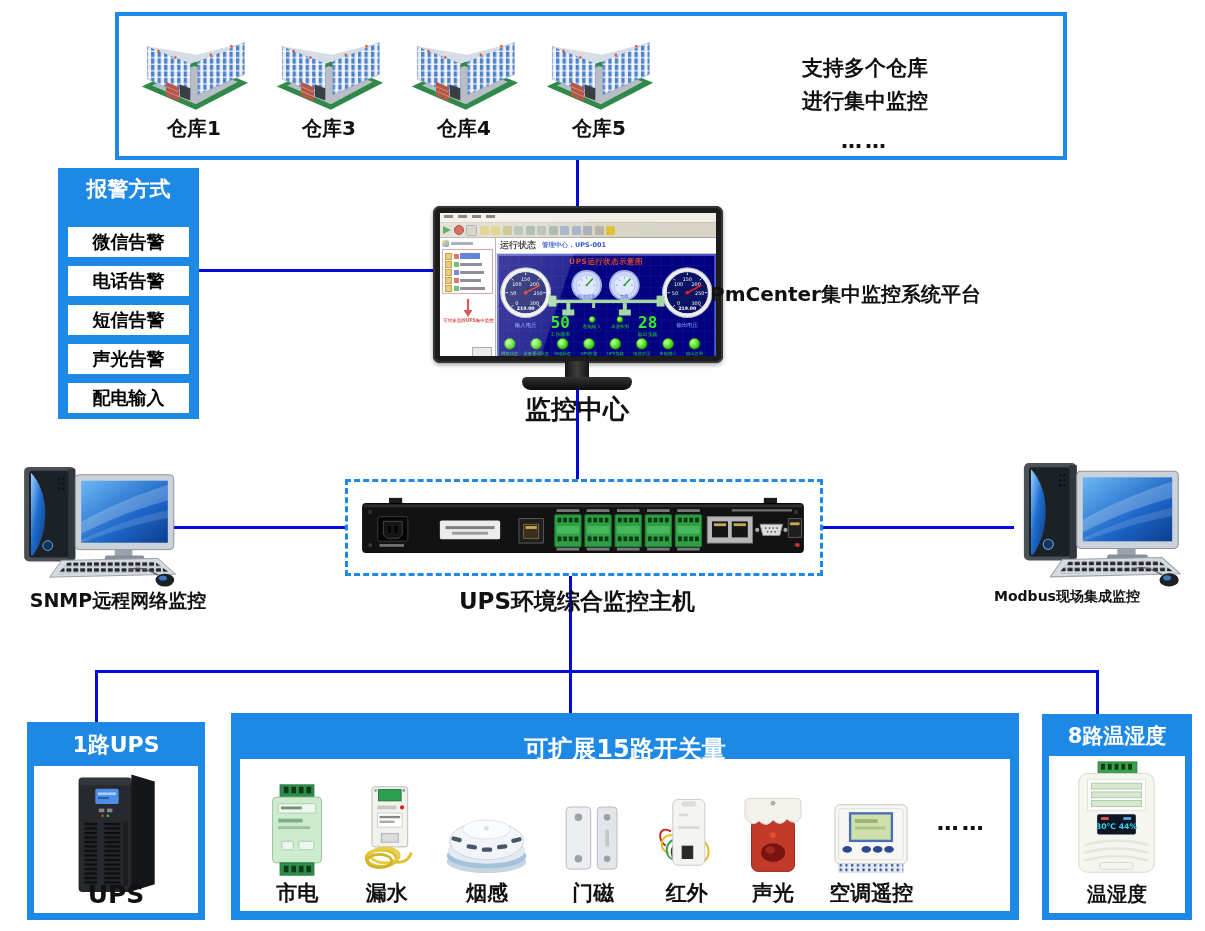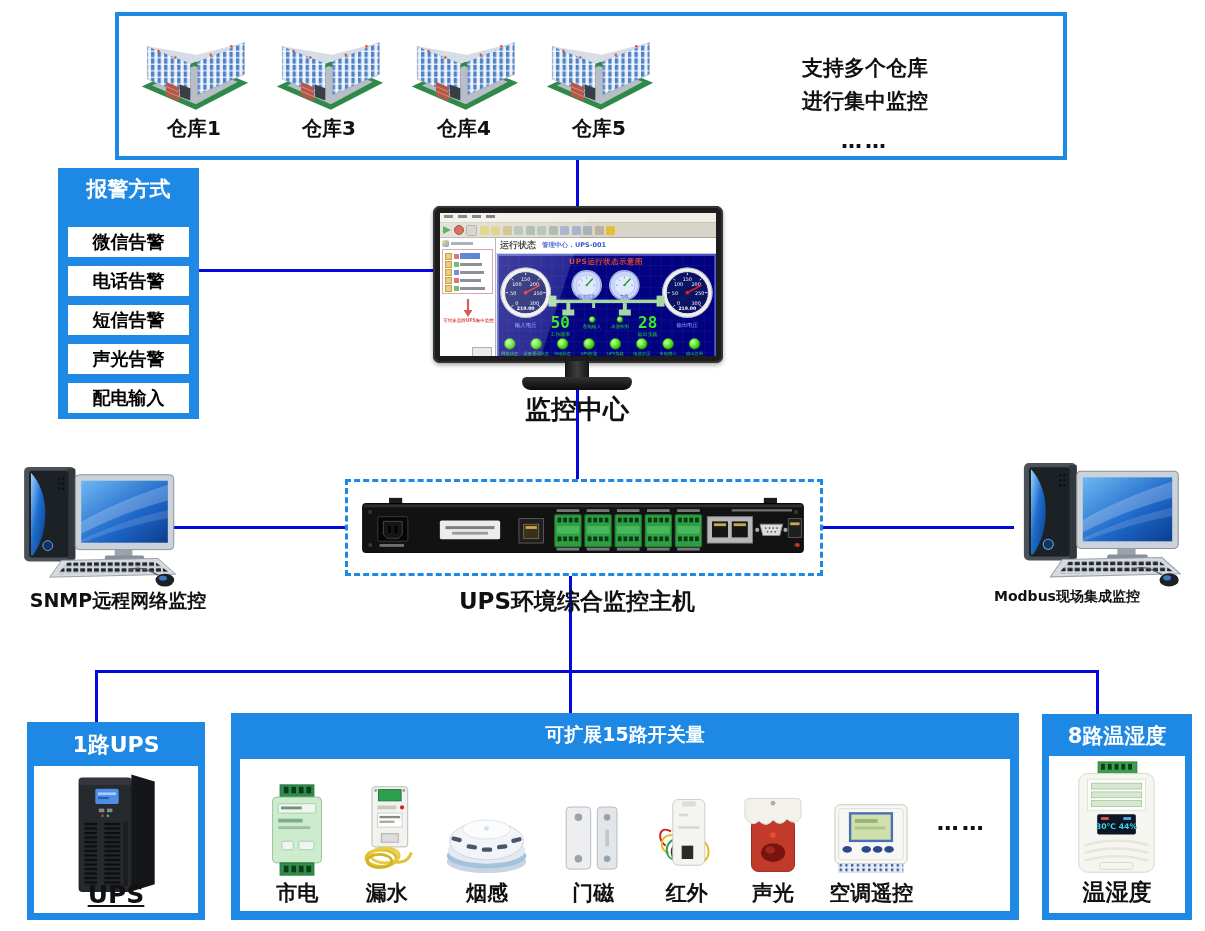--- a/index.html
+++ b/index.html
@@ -71,31 +71,31 @@
   .cap-snmp{left:12px;top:588px;width:212px;font-size:19px;}
   .cap-modbus{left:960px;top:588px;width:214px;font-size:14px;}
 
   
   .bbox{position:absolute;background:#1e88e5;z-index:1;}
   .bbox .bb-title{color:#ffffff;font-weight:800;text-align:center;}
   .bb-inner{position:absolute;background:#fff;}
   .ups-box{left:27px;top:722px;width:178px;height:198px;}
   .ups-box .bb-title{font-size:22px;padding-top:8px;}
   .ups-box .bb-inner{left:7px;top:44px;right:7px;bottom:7px;text-align:center;}
-  .ups-devlabel{position:absolute;left:0;right:0;bottom:4px;font-size:25px;font-weight:800;text-decoration:underline;}
+  .ups-devlabel{position:absolute;left:0;right:0;bottom:4px;font-size:25px;font-weight:800;}
   .sw-box{left:231px;top:713px;width:788px;height:207px;}
-  .sw-box .bb-title{font-size:19px;padding-top:9px;}
+  .sw-box .bb-title{font-size:24px;padding-top:20px;}
   .sw-box .bb-inner{left:9px;top:46px;right:9px;bottom:9px;display:flex;justify-content:space-evenly;align-items:flex-end;padding:6px 2px 4px;}
   .device{display:flex;flex-direction:column;align-items:center;flex:none;}
   .dev-label{font-size:21px;font-weight:800;margin-top:2px;white-space:nowrap;}
   .sw-dots{font-size:22px;font-weight:800;letter-spacing:3px;align-self:center;margin-bottom:28px;}
   .temp-box{left:1042px;top:714px;width:150px;height:206px;}
   .temp-box .bb-title{font-size:21px;padding-top:8px;}
   .temp-box .bb-inner{left:7px;top:42px;right:7px;bottom:7px;text-align:center;}
-  .temp-devlabel{position:absolute;left:0;right:0;bottom:5px;font-size:23px;font-weight:800;}
+  .temp-devlabel{position:absolute;left:0;right:0;bottom:5px;font-size:20px;font-weight:800;}
 </style>
 </head>
 <body>
 
 <div class="stage">
 
   <svg width="0" height="0" style="position:absolute" aria-hidden="true">
     <defs>
       <pattern id="rackstripes" width="7" height="7" patternUnits="userSpaceOnUse">
         <rect width="7" height="7" fill="#e9eefb"></rect>
@@ -613,20 +613,21 @@
             <rect x="192" y="103" width="23" height="2.2" fill="#b03838"></rect>
           </svg>
         </div>
       </div>
       <div class="glare"></div>
     </div>
   </div>
   <div class="abs monitor-neck"></div>
   <div class="abs monitor-base"></div>
   <div class="cap ctr cap-monitor">监控中心</div>
+  <div class="cap cap-pmcenter">PmCenter集中监控系统平台</div>
 
   <div class="abs host-dash">
     <svg width="452" height="76" viewBox="0 0 480 80" style="position:absolute;left:9px;top:8px;">
         <use href="#host-sym"></use>
       </svg>
   </div>
   <div class="cap ctr cap-host">UPS环境综合监控主机</div>
 
   <svg class="abs" style="left:10px;top:461px;z-index:1" width="168" height="126" viewBox="0 0 170 128">
       <use href="#computer-sym"></use>

